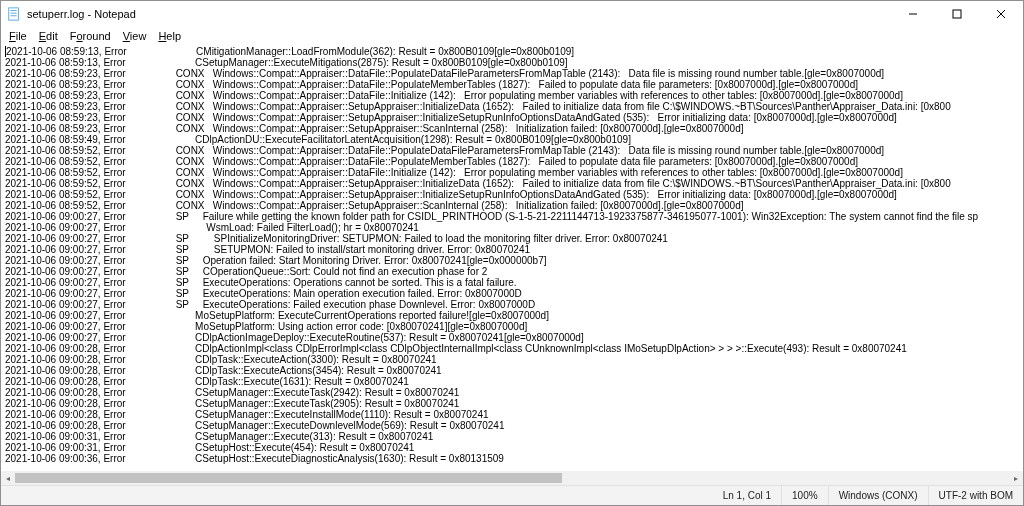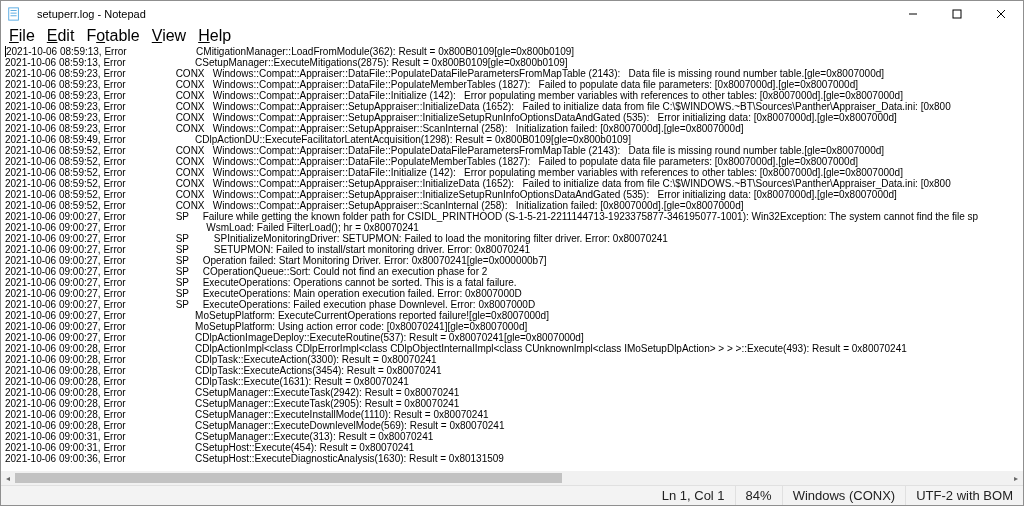--- a/index.html
+++ b/index.html
@@ -1,37 +1,37 @@
 <!DOCTYPE html>
 <html><head>
 <meta charset="utf-8">
 <style>
   * { margin: 0; padding: 0; box-sizing: border-box; }
   html, body { width: 1024px; height: 506px; overflow: hidden; font-family: "Segoe UI", Tahoma, sans-serif; background: #f0f0f0; }
   .window { width: 1024px; height: 506px; background: #ffffff; border: 1px solid #8f8f8f; display: flex; flex-direction: column; }
   .titlebar { height: 26px; display: flex; align-items: center; justify-content: space-between; padding-left: 6px; background: #ffffff; }
-  .title-left { display: flex; align-items: center; gap: 16px; }
+  .title-left { display: flex; align-items: center; gap: 6px; }
   .app-icon { width: 14px; height: 14px; display: inline-block; }
   .app-icon svg { width: 14px; height: 14px; }
   .title-text { font-size: 11px; color: #000; }
   .win-controls { display: flex; }
   .win-btn { width: 44px; height: 26px; display: flex; align-items: center; justify-content: center; font-size: 10px; background: #fff; }
-  .menubar { height: 18px; display: flex; gap: 2px; padding: 0 3px; font-size: 16px; align-items: center; border-bottom: 0px solid #e6e6e6; }
+  .menubar { height: 18px; display: flex; gap: 2px; padding: 0 3px; font-size: 11px; align-items: center; border-bottom: 0px solid #e6e6e6; }
   .menu-item { padding: 1px 5px; cursor: default; }
   .menu-item u { text-decoration: underline; }
   .editor-area { flex: 1; position: relative; overflow: hidden; background: #fff; }
   .editor { position: absolute; inset: 0 0 14px 0; overflow: hidden; padding: 1px 4px; font-family: Liberation Sans, sans-serif; font-size: 10px; line-height: 11px; color: #000; white-space: pre; }
   .caret { border-left: 1px solid #000; }
   .hscroll { position: absolute; left: 0; right: 0; bottom: 0; height: 14px; background: #f1f1f1; }
   .hscroll-track { position: absolute; left: 14px; right: 14px; top: 0; bottom: 0; }
   .hscroll-thumb { position: absolute; top: 2px; height: 10px; left: 0; width: 55%; background: #c2c2c2; border-radius: 0; }
   .hscroll-btn { position: absolute; top: 0; width: 14px; height: 14px; display:flex; align-items:center; justify-content:center; font-size:8px; color:#666; }
   .hscroll-btn.left { left:0; }
   .hscroll-btn.right { right:0; }
-  .statusbar { height: 20px; border-top: 1px solid #e0e0e0; background: #f3f3f3; display: flex; align-items: center; font-size: 13px; color: #222; }
+  .statusbar { height: 20px; border-top: 1px solid #e0e0e0; background: #f3f3f3; display: flex; align-items: center; font-size: 10px; color: #222; }
   .status-spacer { flex: 1; }
   .status-cell { padding: 0 10px; border-left: 1px solid #e0e0e0; height: 100%; display:flex; align-items:center; }
   .status-cell.first { border-left: none; }
 </style>
 </head>
 <body>
 
 <div class="window">
 
   <div class="titlebar">
@@ -62,21 +62,21 @@
             <line x1="1" y1="1" x2="9" y2="9" stroke="#000" stroke-width="1"></line>
             <line x1="9" y1="1" x2="1" y2="9" stroke="#000" stroke-width="1"></line>
           </svg>
         </div>
     </div>
   </div>
 
   <div class="menubar">
     <span class="menu-item"><u>F</u><span>ile</span></span>
     <span class="menu-item"><u>E</u><span>dit</span></span>
-    <span class="menu-item">F<u>o</u><span>table</span></span>
+    <span class="menu-item">F<u>o</u><span>round</span></span>
     <span class="menu-item"><u>V</u><span>iew</span></span>
     <span class="menu-item"><u>H</u><span>elp</span></span>
   </div>
 
   <div class="editor-area">
     <div class="editor" id="editor"><span class="caret"></span>2021-10-06 08:59:13, Error                         CMitigationManager::LoadFromModule(362): Result = 0x800B0109[gle=0x800b0109]
 2021-10-06 08:59:13, Error                         CSetupManager::ExecuteMitigations(2875): Result = 0x800B0109[gle=0x800b0109]
 2021-10-06 08:59:23, Error                  CONX   Windows::Compat::Appraiser::DataFile::PopulateDataFileParametersFromMapTable (2143):   Data file is missing round number table.[gle=0x8007000d]
 2021-10-06 08:59:23, Error                  CONX   Windows::Compat::Appraiser::DataFile::PopulateMemberTables (1827):   Failed to populate data file parameters: [0x8007000d].[gle=0x8007000d]
 2021-10-06 08:59:23, Error                  CONX   Windows::Compat::Appraiser::DataFile::Initialize (142):   Error populating member variables with references to other tables: [0x8007000d].[gle=0x8007000d]
@@ -118,18 +118,18 @@
       <div class="hscroll-track">
         <div class="hscroll-thumb"></div>
       </div>
       <div class="hscroll-btn right">▸</div>
     </div>
   </div>
 
   <div class="statusbar">
     <div class="status-spacer"></div>
     <div class="status-cell first">Ln 1, Col 1</div>
-    <div class="status-cell">84%</div>
+    <div class="status-cell">100%</div>
     <div class="status-cell">Windows (CONX)</div>
     <div class="status-cell">UTF-2 with BOM</div>
   </div>
 
 </div>
 
 </body></html>

